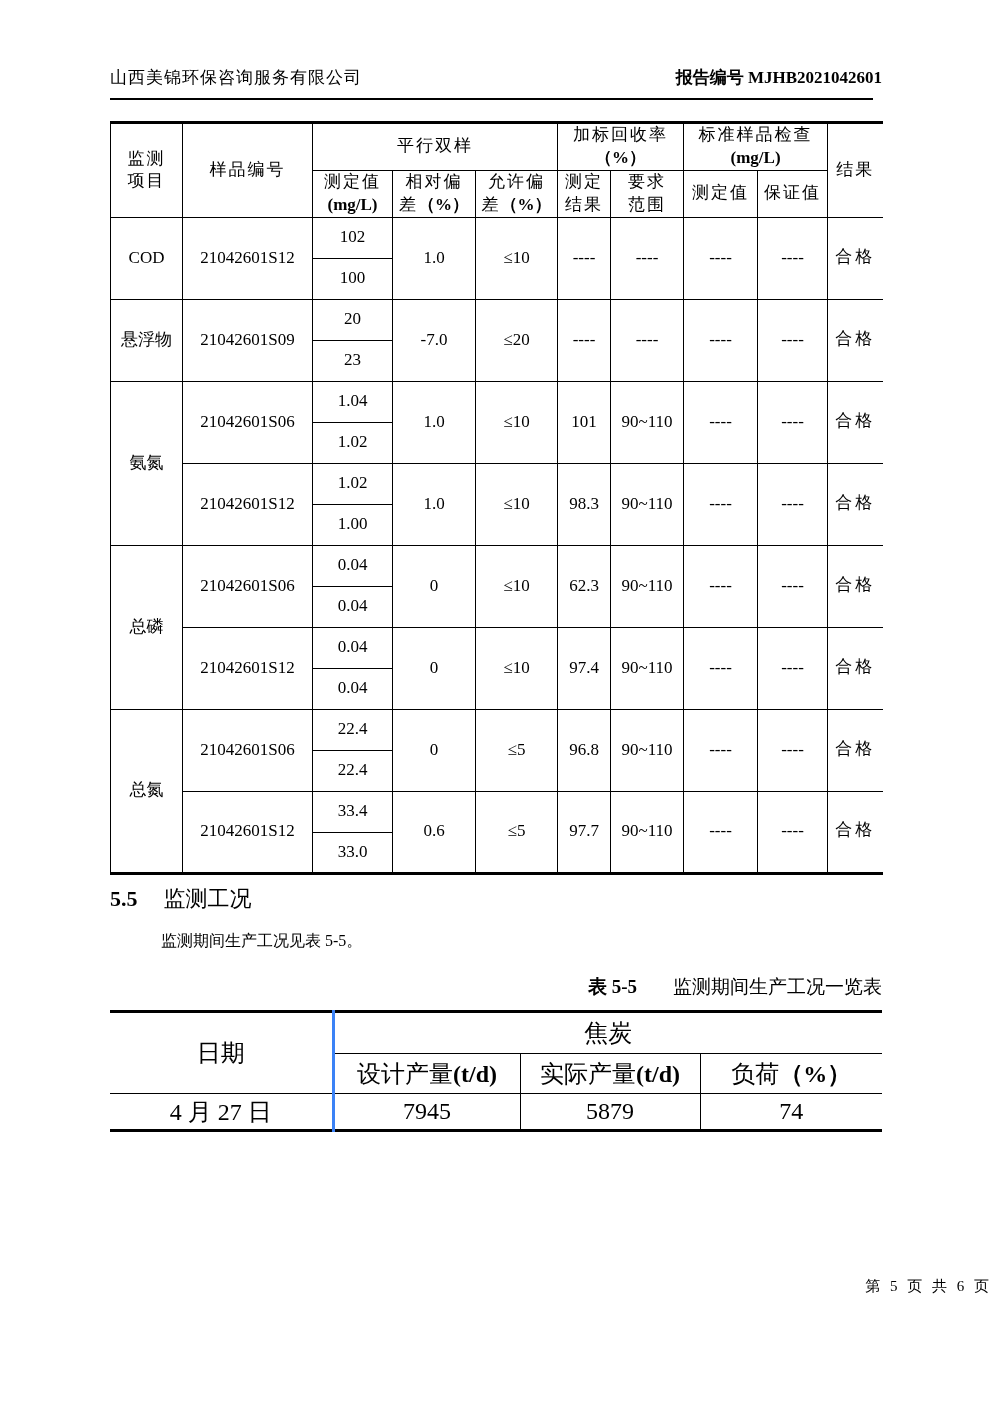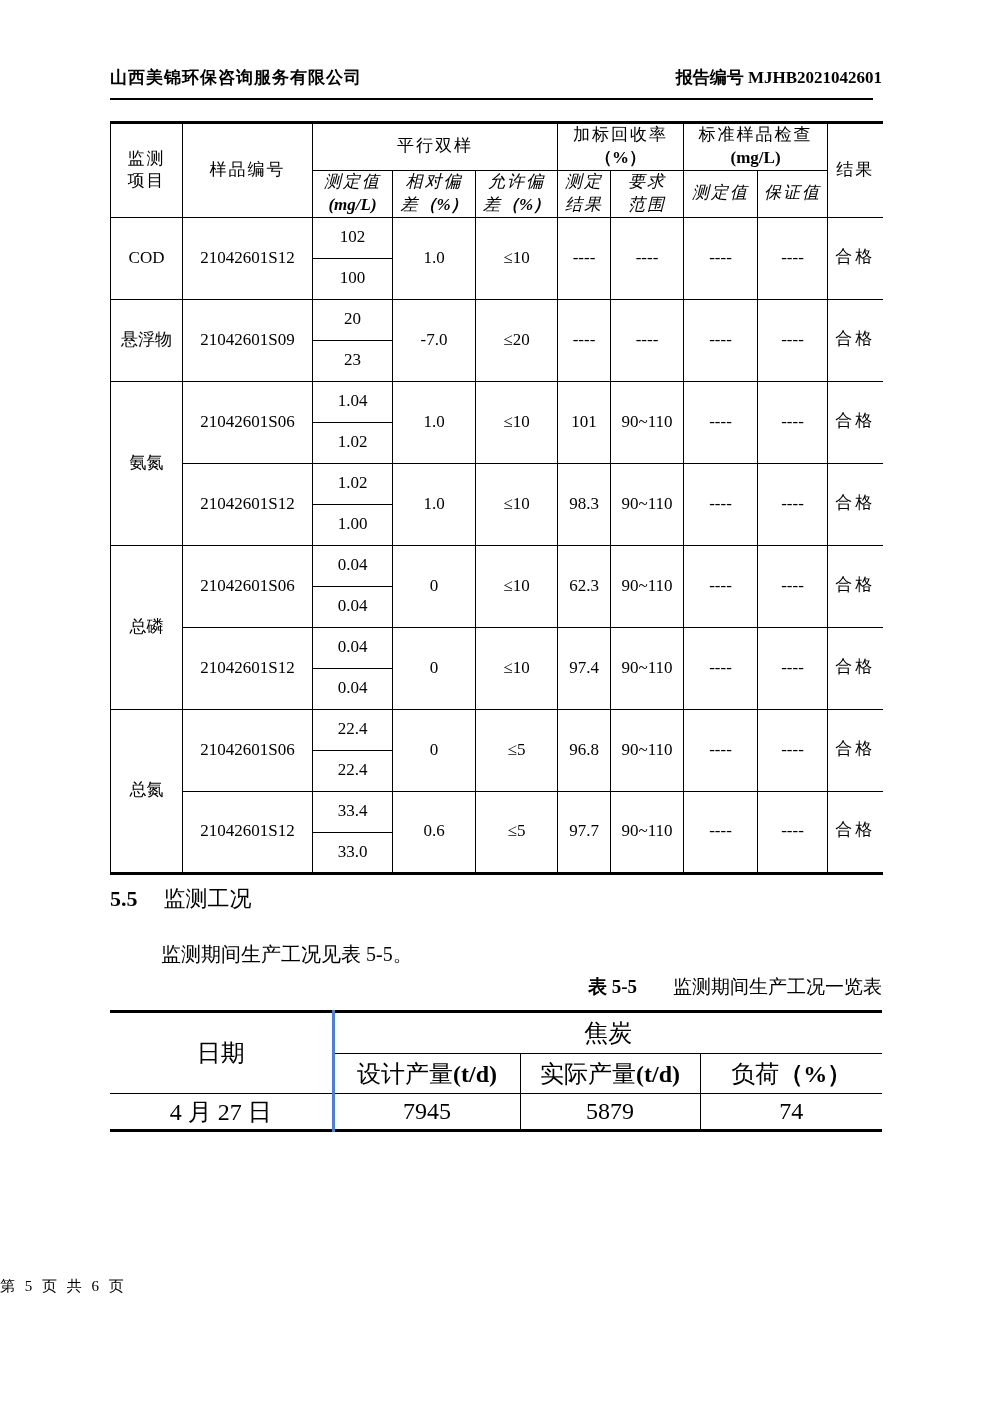--- a/index.html
+++ b/index.html
@@ -3,50 +3,50 @@
 <meta charset="utf-8">
 <style>
   html,body{margin:0;padding:0;}
   body{
     width:992px;height:1403px;background:#ffffff;color:#000;
     font-family:"Liberation Serif","DejaVu Serif",serif;
     position:relative;overflow:hidden;
   }
   .abs{position:absolute;}
   
-  .hdr-left{top:66px;left:110px;font-size:17px;letter-spacing:1px;font-weight:bold;}
+  .hdr-left{top:66px;left:110px;font-size:17px;letter-spacing:1px;}
   .hdr-right{top:66px;right:110px;font-size:17px;font-weight:bold;}
   .hdr-rule{top:98px;left:110px;width:763px;height:2px;background:#000;}
   
   table.qa{top:121px;left:110px;width:772px;table-layout:fixed;border-collapse:collapse;
     border-top:3px solid #000;border-bottom:3px solid #000;}
   table.qa td{border:1px solid #000;text-align:center;vertical-align:middle;
     font-size:17px;padding:0;white-space:pre-line;line-height:1.35;}
   table.qa td.no-r{border-right:none;}
   table.qa td.hd{letter-spacing:2px;}
   table.qa td.hd b{letter-spacing:0;}
   table.qa td.sp{letter-spacing:3px;font-family:Liberation Mono, monospace;}
-  tr.hr1{height:45px;} tr.hr2{height:47px;font-style:italic;} tr.r41{height:41px;}
+  tr.hr1{height:45px;} tr.hr2{height:47px;} tr.r41{height:41px;}
   
   .sec-h{top:884px;left:110px;font-size:22px;}
   .sec-h b{margin-right:26px;}
-  .sec-p{top:931px;left:161px;font-size:20px;margin-top:10px;}
+  .sec-p{top:931px;left:161px;font-size:16px;}
   .tbl-cap{top:974px;left:110px;width:772px;text-align:right;font-size:19px;}
   .tbl-cap .pre{font-weight:bold;margin-right:36px;}
   
   table.cond{top:1010px;left:110px;width:772px;table-layout:fixed;border-collapse:collapse;
     border-top:3px solid #000;border-bottom:3px solid #000;}
   table.cond td{border:1px solid #000;text-align:center;vertical-align:middle;
     font-size:24px;padding:0;}
   table.cond td.no-l{border-left:none;}
   table.cond td.no-r{border-right:none;}
   table.cond td.thick-r{border-right:3px solid #3b82f6;}
   tr.cr1{height:42px;} tr.cr2{height:40px;} tr.cr3{height:37px;}
   
-  .pg-foot{top:1277px;left:0;width:992px;text-align:left;font-size:15px;letter-spacing:3px;}
+  .pg-foot{top:1277px;left:0;width:992px;text-align:right;font-size:15px;letter-spacing:3px;}
 </style>
 </head>
 <body>
 
 <div class="abs hdr-left">山西美锦环保咨询服务有限公司</div>
 <div class="abs hdr-right">报告编号 MJHB2021042601</div>
 <div class="abs hdr-rule"></div>
 
 <table class="abs qa">
   <colgroup>

